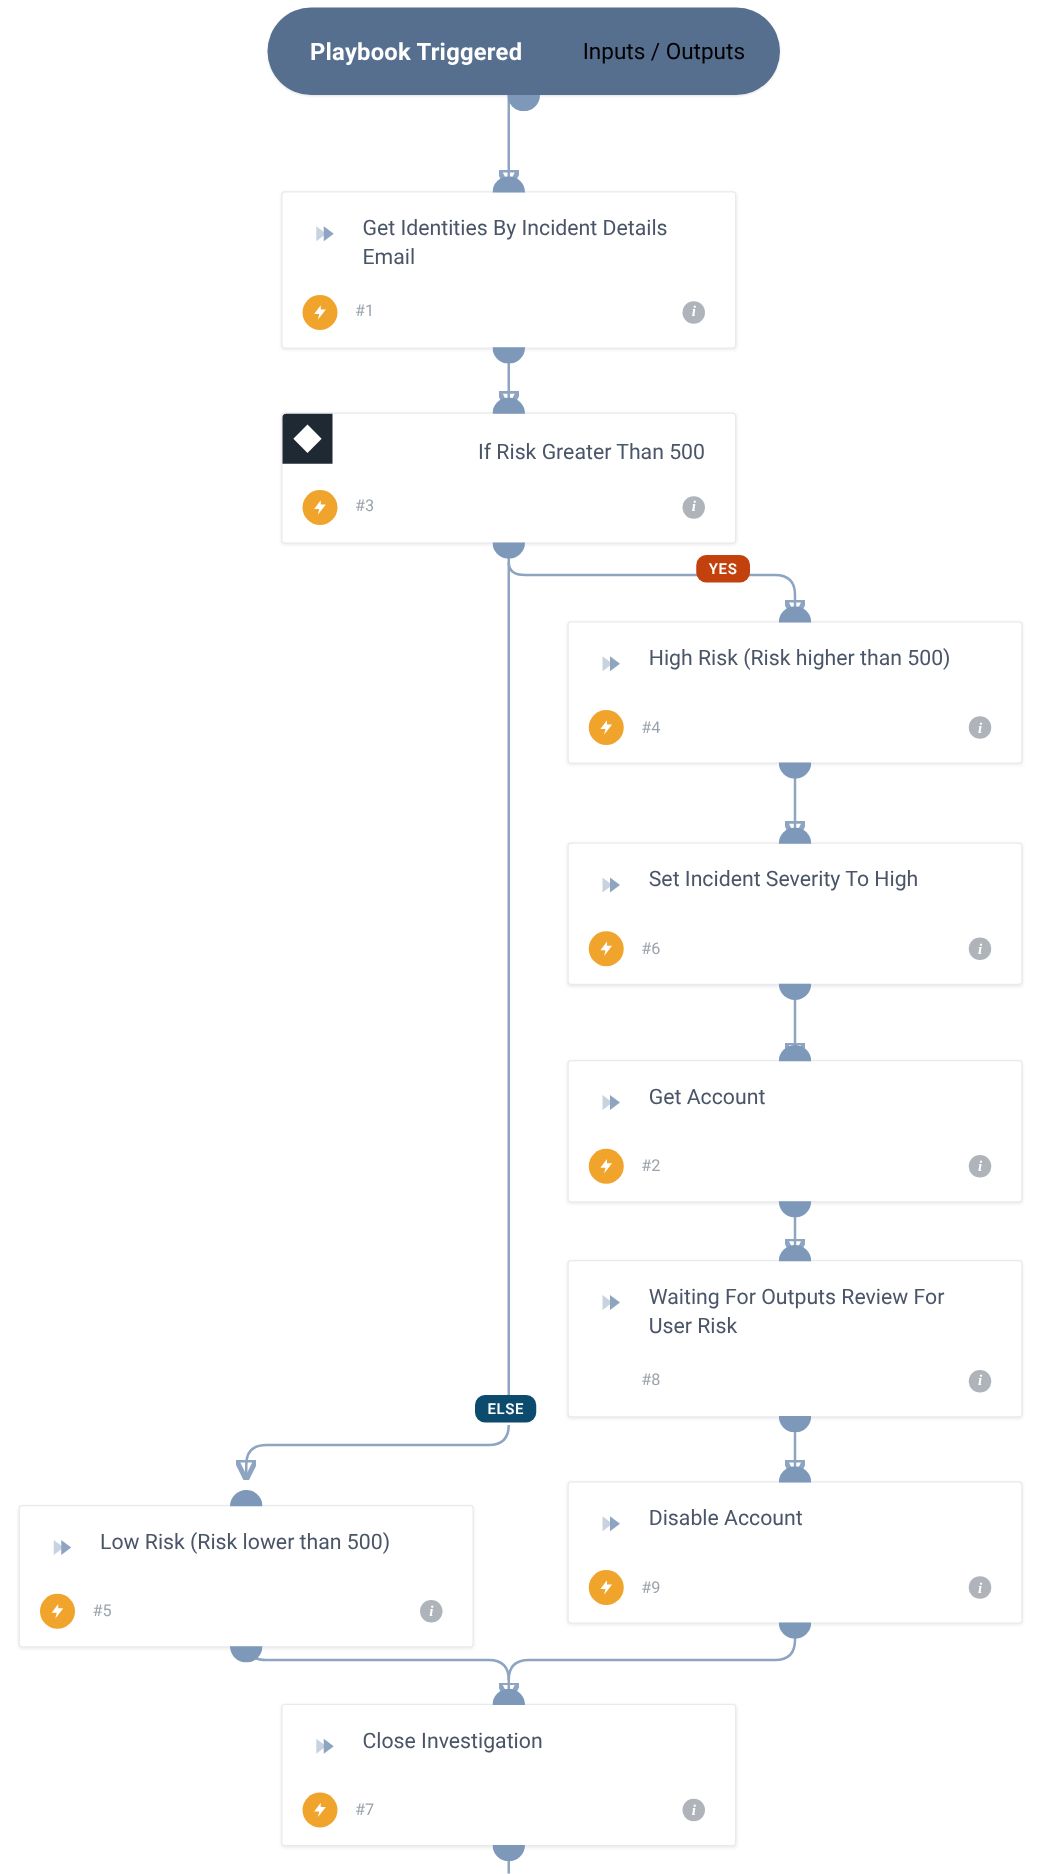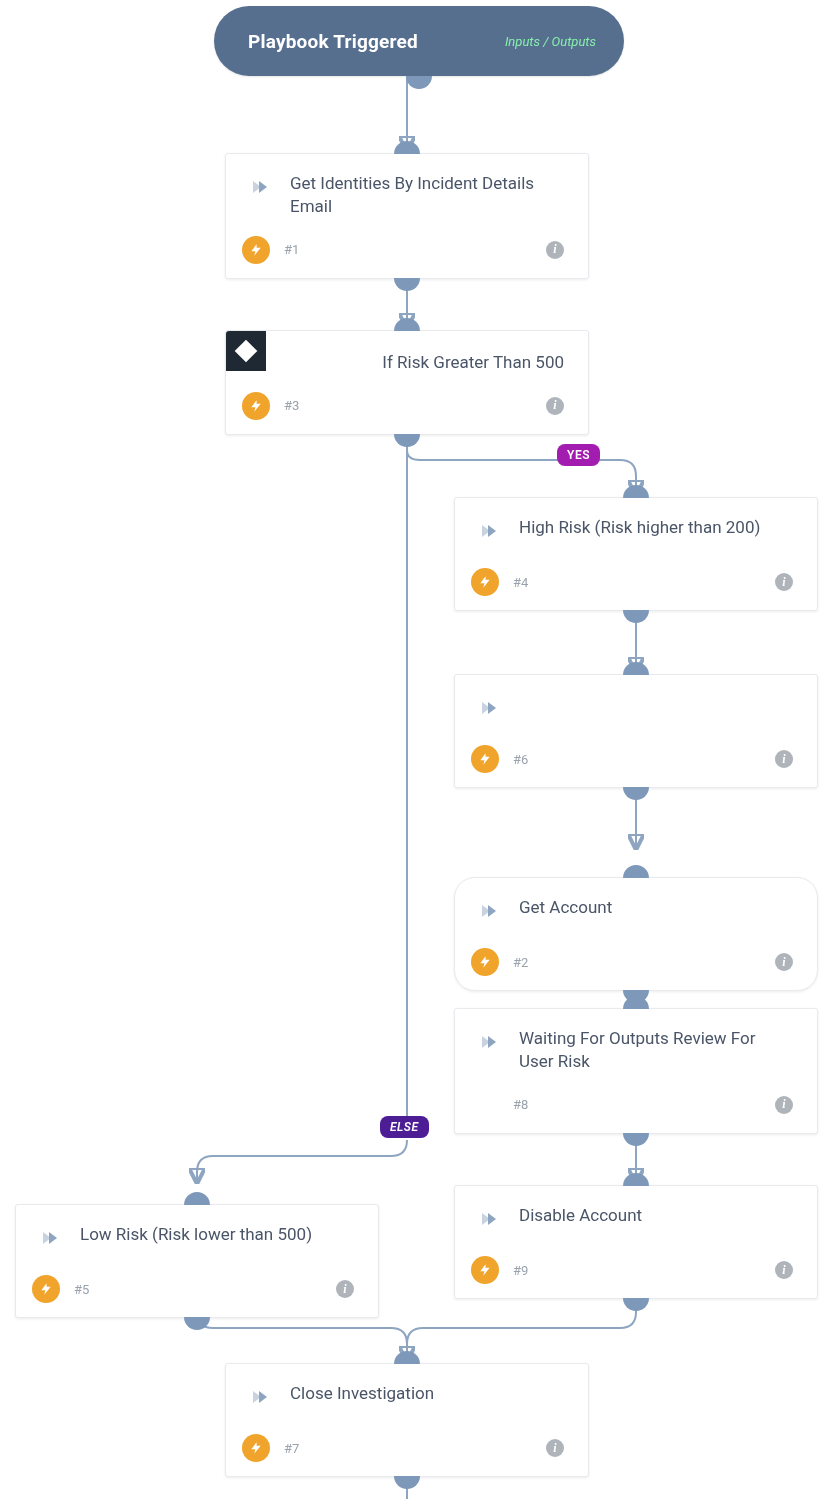--- a/index.html
+++ b/index.html
@@ -19,21 +19,21 @@
     left: 214px; top: 6px;
     width: 410px; height: 70px;
     background: #566f8f;
     border-radius: 40px;
     display: flex; align-items: center;
     padding: 0 28px 0 34px;
     color: #fff;
     box-shadow: 0 1px 2px rgba(0,0,0,0.1);
   }
   .trigger .title { font-size: 19px; font-weight: 700; letter-spacing: 0.2px; flex:1; }
-  .trigger .io { font-size: 13px; color: #86efac; font-style: italic; }
+  .trigger .io { font-size: 18px; color: #000000; }
 
   
   .card {
     position: absolute;
     width: 364px;
     background: #ffffff;
     border: 1px solid #e8eaed;
     border-radius: 3px;
     box-shadow: 0 1px 3px rgba(0,0,0,0.08);
     padding: 16px 24px 14px 16px;
@@ -94,22 +94,22 @@
   
   .branch-label {
     position:absolute;
     padding: 4px 10px;
     border-radius: 8px;
     font-size: 12px;
     font-weight: 600;
     color:#fff;
     letter-spacing: 0.5px;
   }
-  .branch-yes { background:#a21caf; }
-  .branch-else { background:#4c1d95;font-style:italic; }
+  .branch-yes { background:#c2410c; }
+  .branch-else { background:#0c4a6e; }
 
   
   svg.connectors {
     position:absolute; left:0; top:0; width:830px; height:1499px;
     pointer-events:none;
   }
   svg.connectors path, svg.connectors line {
     stroke:#8ea5c2; stroke-width:2; fill:none;
   }
   .arrowhead { fill:#8ea5c2; }
@@ -203,21 +203,21 @@
 
   <div class="card" style="left:454px; top:497px;">
     <div class="port top"></div>
     <div class="row-top">
       <span class="chevron">
         <svg viewBox="0 0 24 24">
             <path d="M4 6 L12 12 L4 18 Z" fill="#c9d3df"></path>
             <path d="M10 6 L18 12 L10 18 Z" fill="#8ea5c2"></path>
           </svg>
       </span>
-      <div class="title">High Risk (Risk higher than 200)</div>
+      <div class="title">High Risk (Risk higher than 500)</div>
     </div>
     <div class="row-bottom">
       <span class="bolt">
           <svg viewBox="0 0 24 24">
             <path d="M13 2 L4 14 H11 L9 22 L20 8 H13 Z"></path>
           </svg>
         </span>
       <span class="step-num">#4</span>
       <span class="info">i</span>
     </div>
@@ -226,34 +226,35 @@
 
   <div class="card" style="left:454px; top:674px;">
     <div class="port top"></div>
     <div class="row-top">
       <span class="chevron">
         <svg viewBox="0 0 24 24">
             <path d="M4 6 L12 12 L4 18 Z" fill="#c9d3df"></path>
             <path d="M10 6 L18 12 L10 18 Z" fill="#8ea5c2"></path>
           </svg>
       </span>
+      <div class="title">Set Incident Severity To High</div>
     </div>
     <div class="row-bottom">
       <span class="bolt">
           <svg viewBox="0 0 24 24">
             <path d="M13 2 L4 14 H11 L9 22 L20 8 H13 Z"></path>
           </svg>
         </span>
       <span class="step-num">#6</span>
       <span class="info">i</span>
     </div>
     <div class="port bottom"></div>
   </div>
 
-  <div class="card" style="left:454px; top:877px;border-radius:21px;">
+  <div class="card" style="left:454px; top:848px;">
     <div class="port top"></div>
     <div class="row-top">
       <span class="chevron">
         <svg viewBox="0 0 24 24">
             <path d="M4 6 L12 12 L4 18 Z" fill="#c9d3df"></path>
             <path d="M10 6 L18 12 L10 18 Z" fill="#8ea5c2"></path>
           </svg>
       </span>
       <div class="title">Get Account</div>
     </div>

